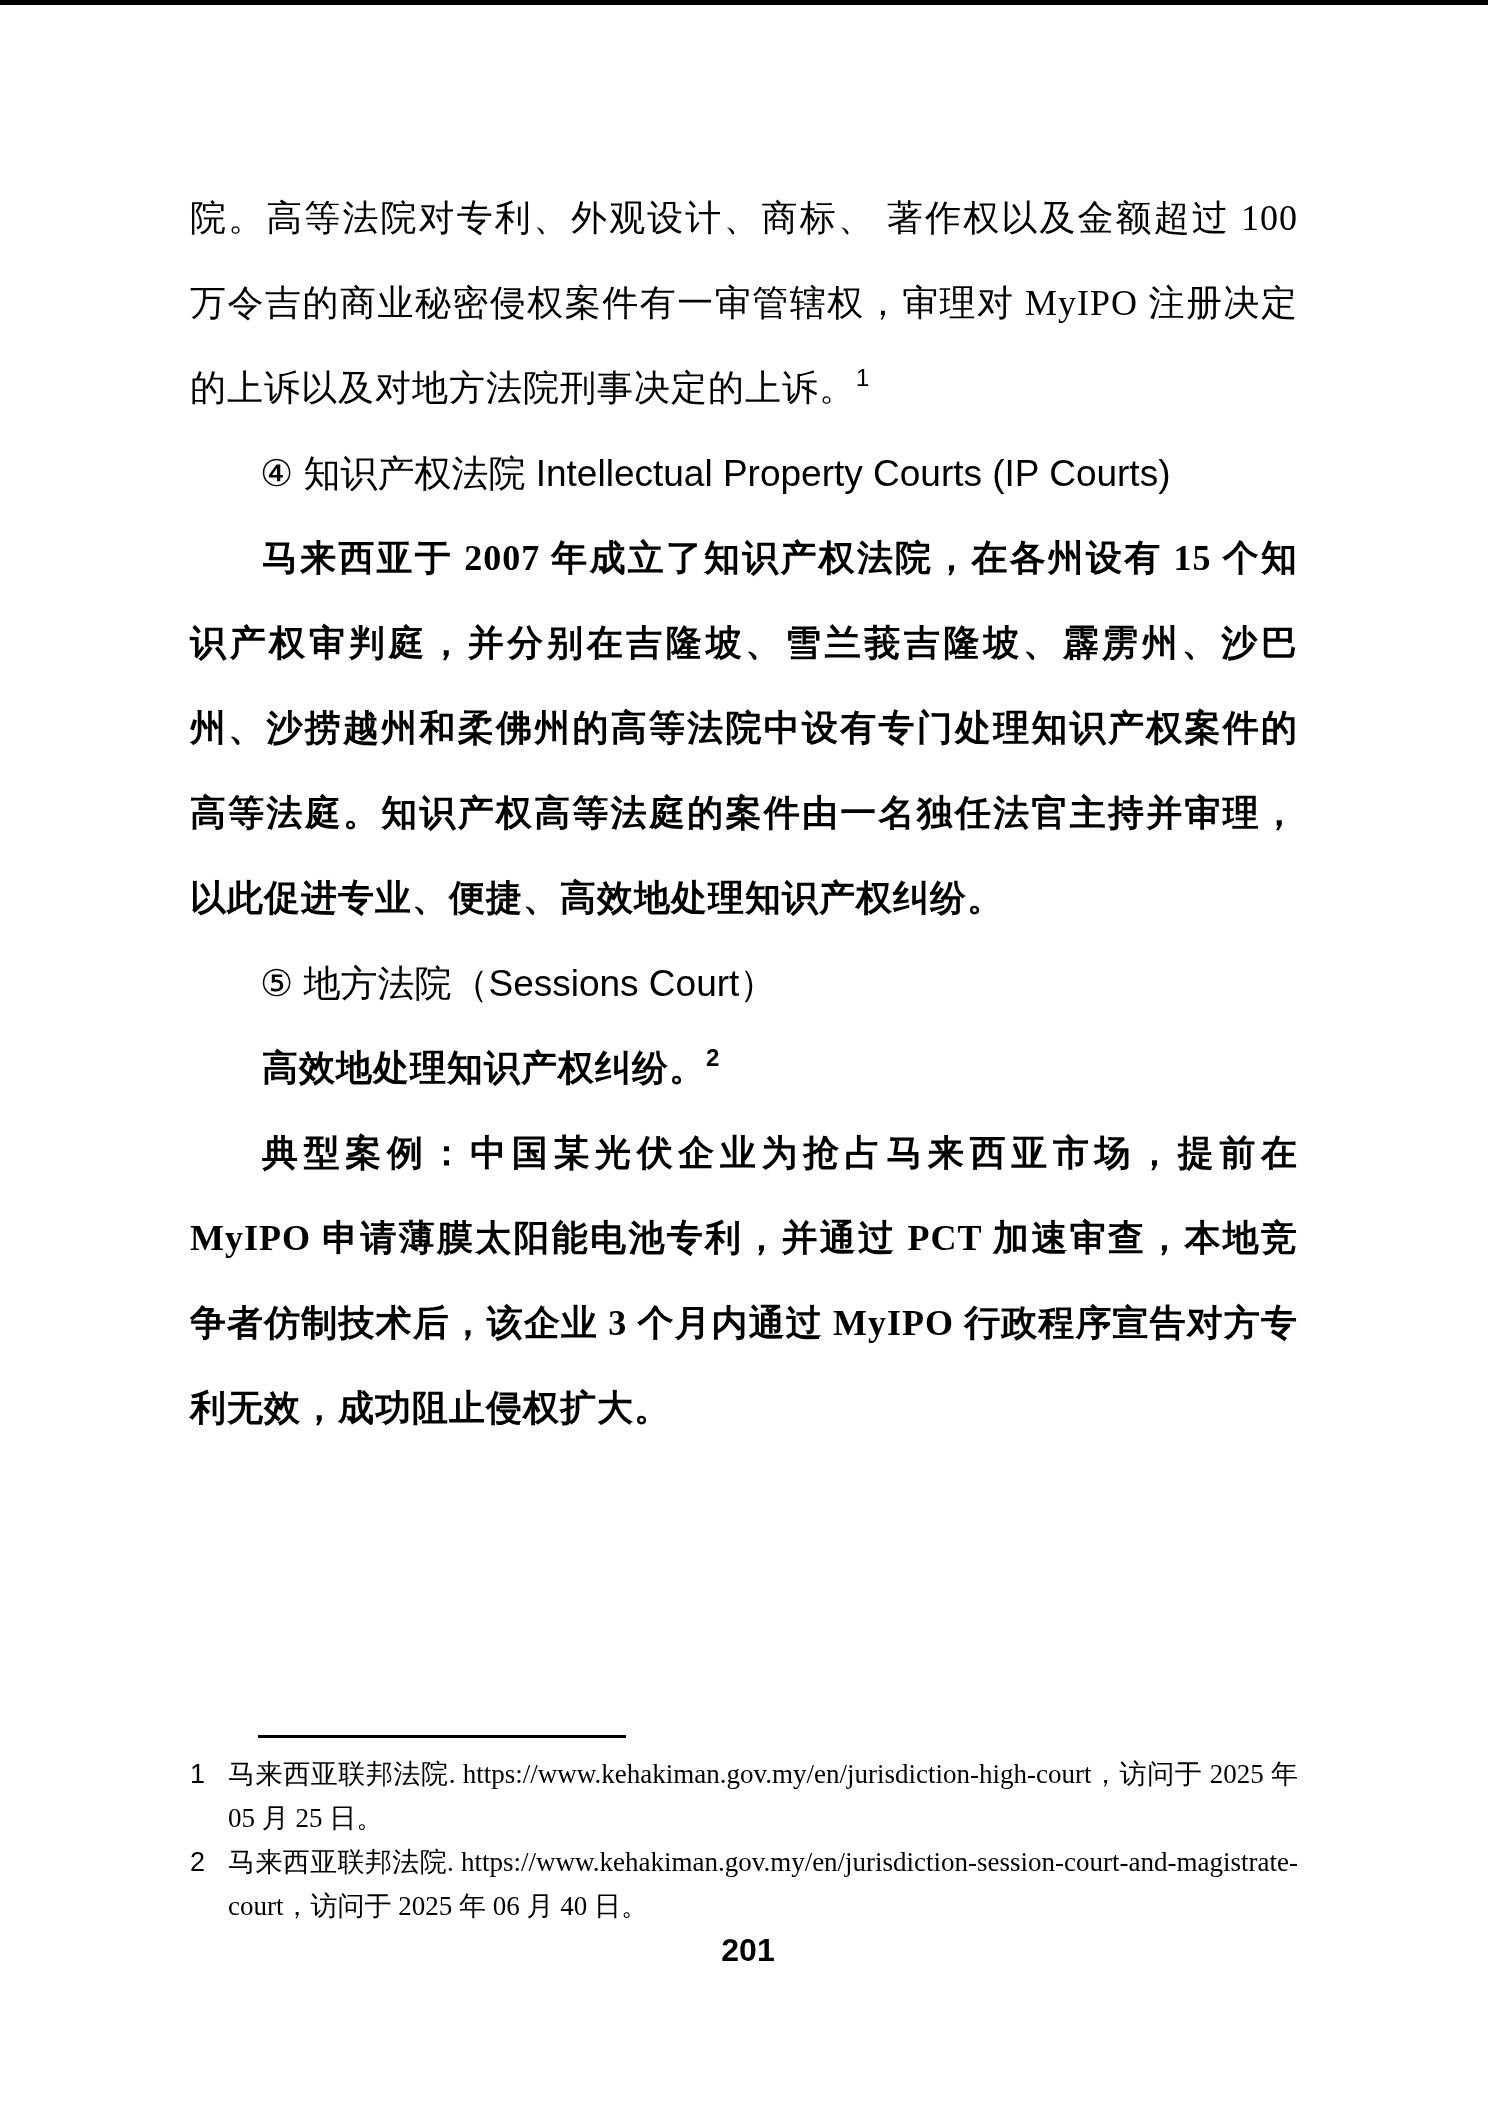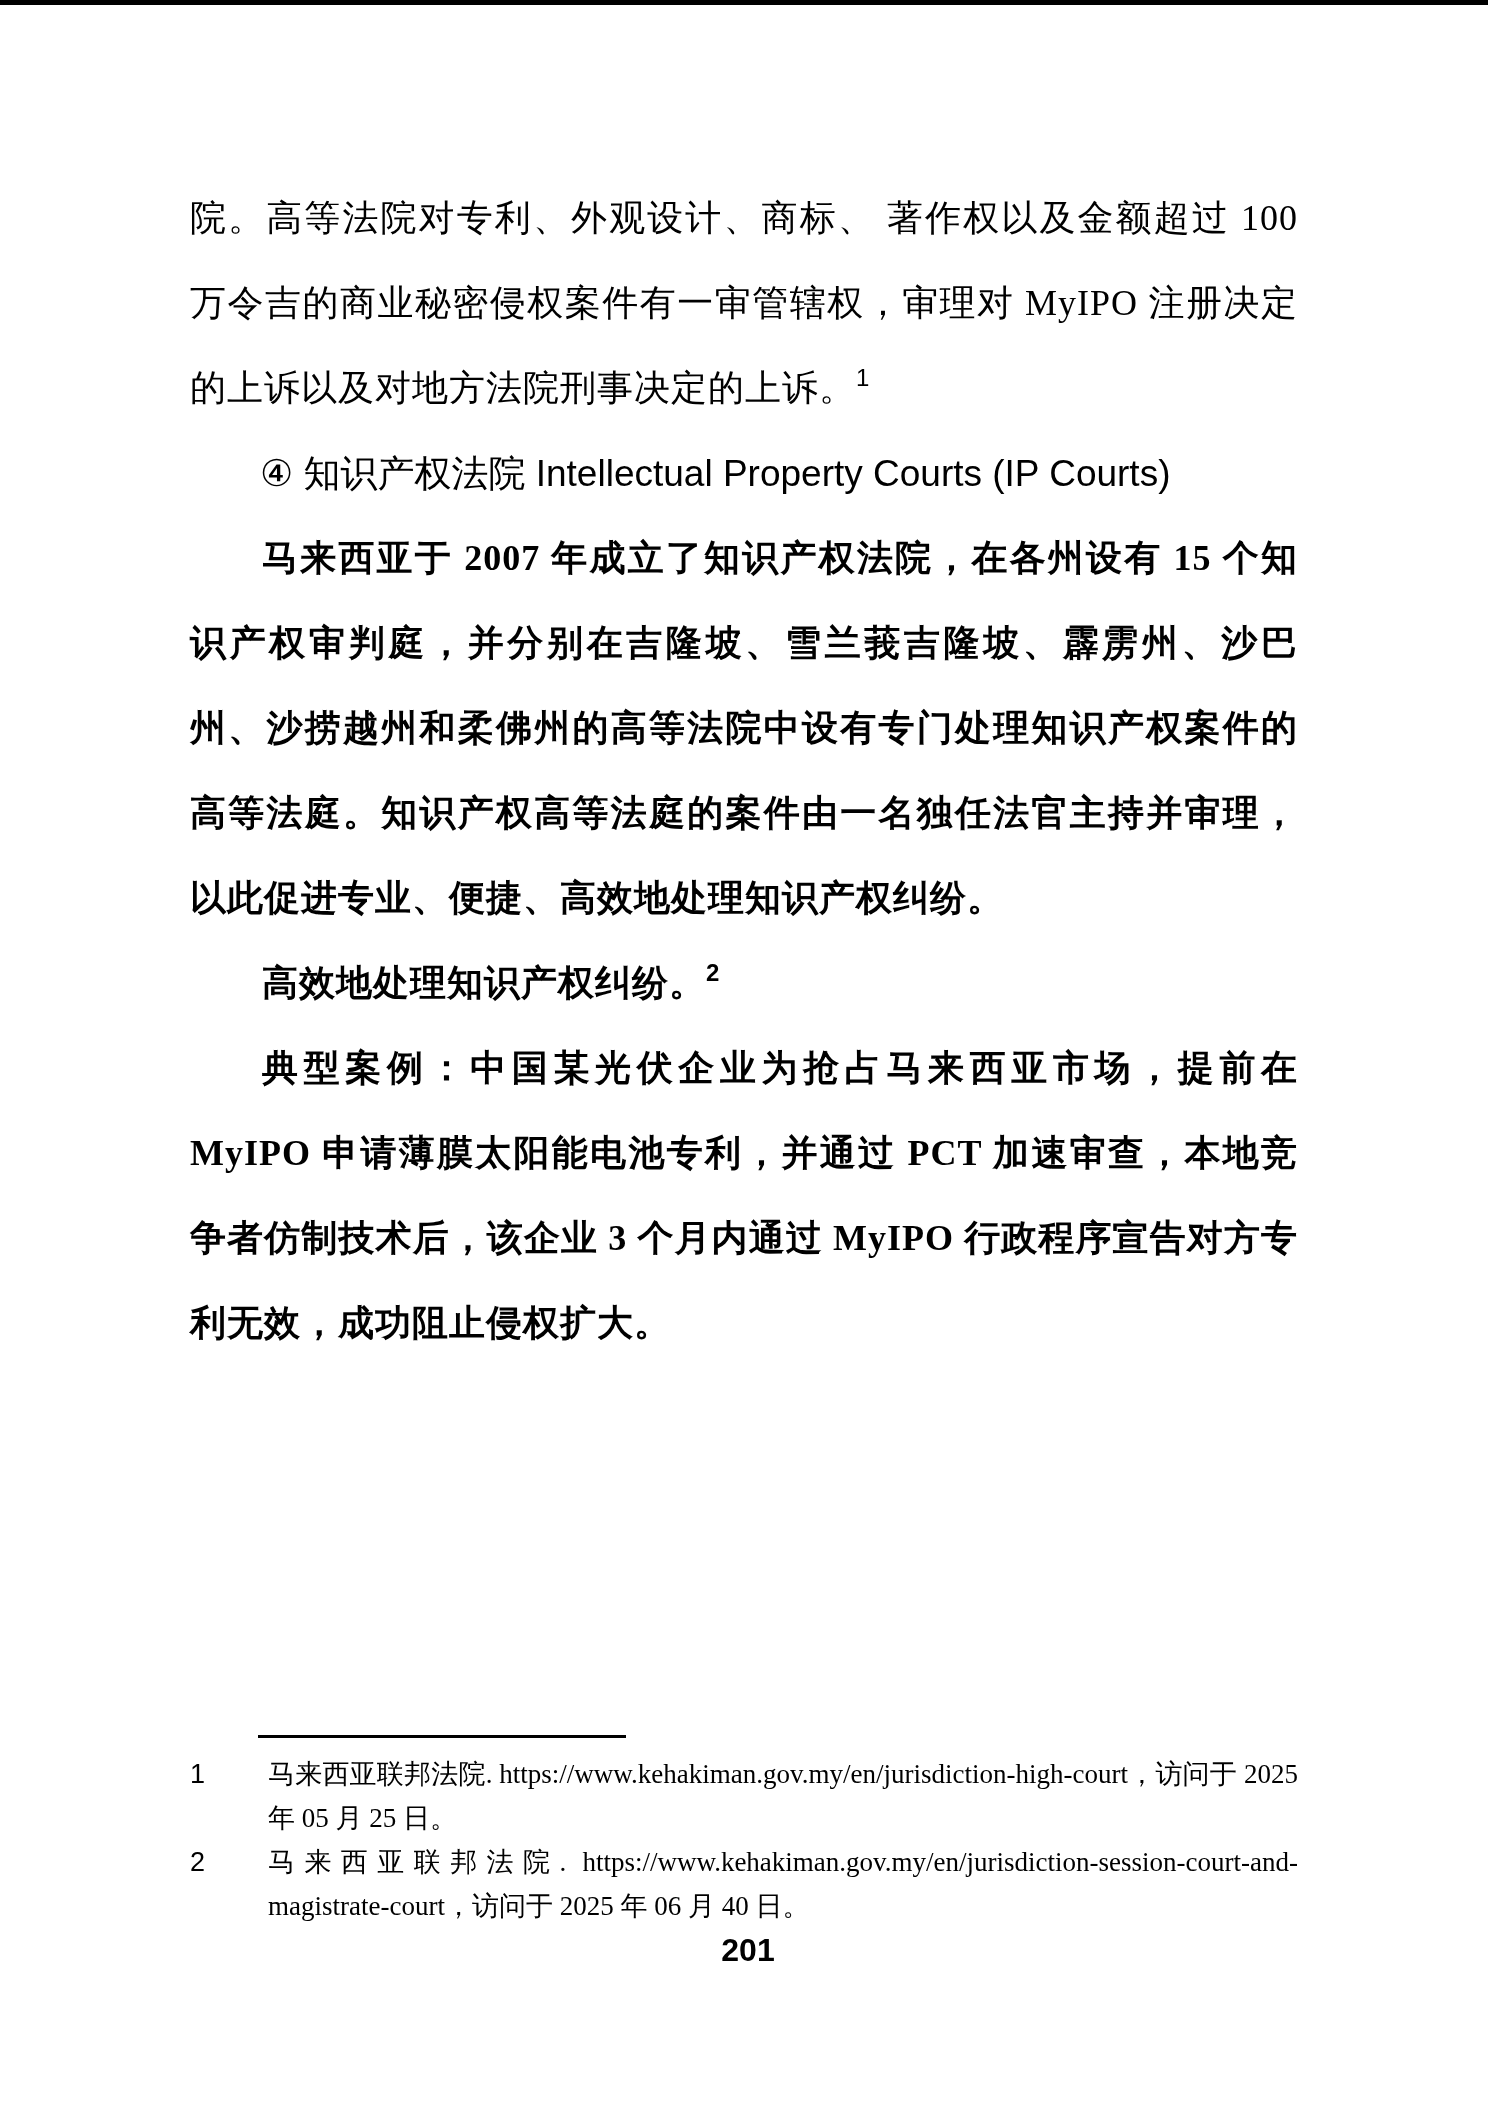--- a/index.html
+++ b/index.html
@@ -71,21 +71,21 @@
   .footnote {
     display: flex;
     font-size: 27px;
     line-height: 44px;
     text-align: justify;
   }
   .fn-num {
     flex: 0 0 38px;
     font-family: "Liberation Sans", "DejaVu Sans", sans-serif;
   }
-  .fn-text { flex: 1 1 auto; margin-left: 40px; }
+  .fn-text { flex: 1 1 auto; }
   .page-number {
     position: absolute;
     top: 1928px;
     left: 0;
     width: 100%;
     text-align: center;
     font-size: 32px;
     line-height: 44px;
     font-family: "Liberation Sans", "DejaVu Sans", sans-serif;
     font-weight: bold;
@@ -100,20 +100,21 @@
   <div class="edge-right"></div>
 
   <div class="content">
 
     <p class="body-para"><span>院。高等法院对专利、外观设计、商标、 著作权以及金额超过 100 万令吉的商业秘密侵权案件有一审管辖权，审理对 MyIPO 注册决定的上诉以及对地方法院刑事决定的上诉。</span><sup class="fn-ref">1</sup></p>
 
     <h3 class="section-heading">④ 知识产权法院 Intellectual Property Courts (IP Courts)</h3>
 
     <p class="body-para indent">马来西亚于 2007 年成立了知识产权法院，在各州设有 15 个知识产权审判庭，并分别在吉隆坡、雪兰莪吉隆坡、霹雳州、沙巴州、沙捞越州和柔佛州的高等法院中设有专门处理知识产权案件的高等法庭。知识产权高等法庭的案件由一名独任法官主持并审理，以此促进专业、便捷、高效地处理知识产权纠纷。</p>
 
+    <h3 class="section-heading">⑤ 地方法院（Sessions Court）</h3>
 
     <p class="body-para indent"><span>高效地处理知识产权纠纷。</span><sup class="fn-ref">2</sup></p>
 
     <p class="body-para indent">典型案例：中国某光伏企业为抢占马来西亚市场，提前在 MyIPO 申请薄膜太阳能电池专利，并通过 PCT 加速审查，本地竞争者仿制技术后，该企业 3 个月内通过 MyIPO 行政程序宣告对方专利无效，成功阻止侵权扩大。</p>
 
   </div>
 
   <div class="footnote-area">
     <div class="footnote-rule"></div>
 

